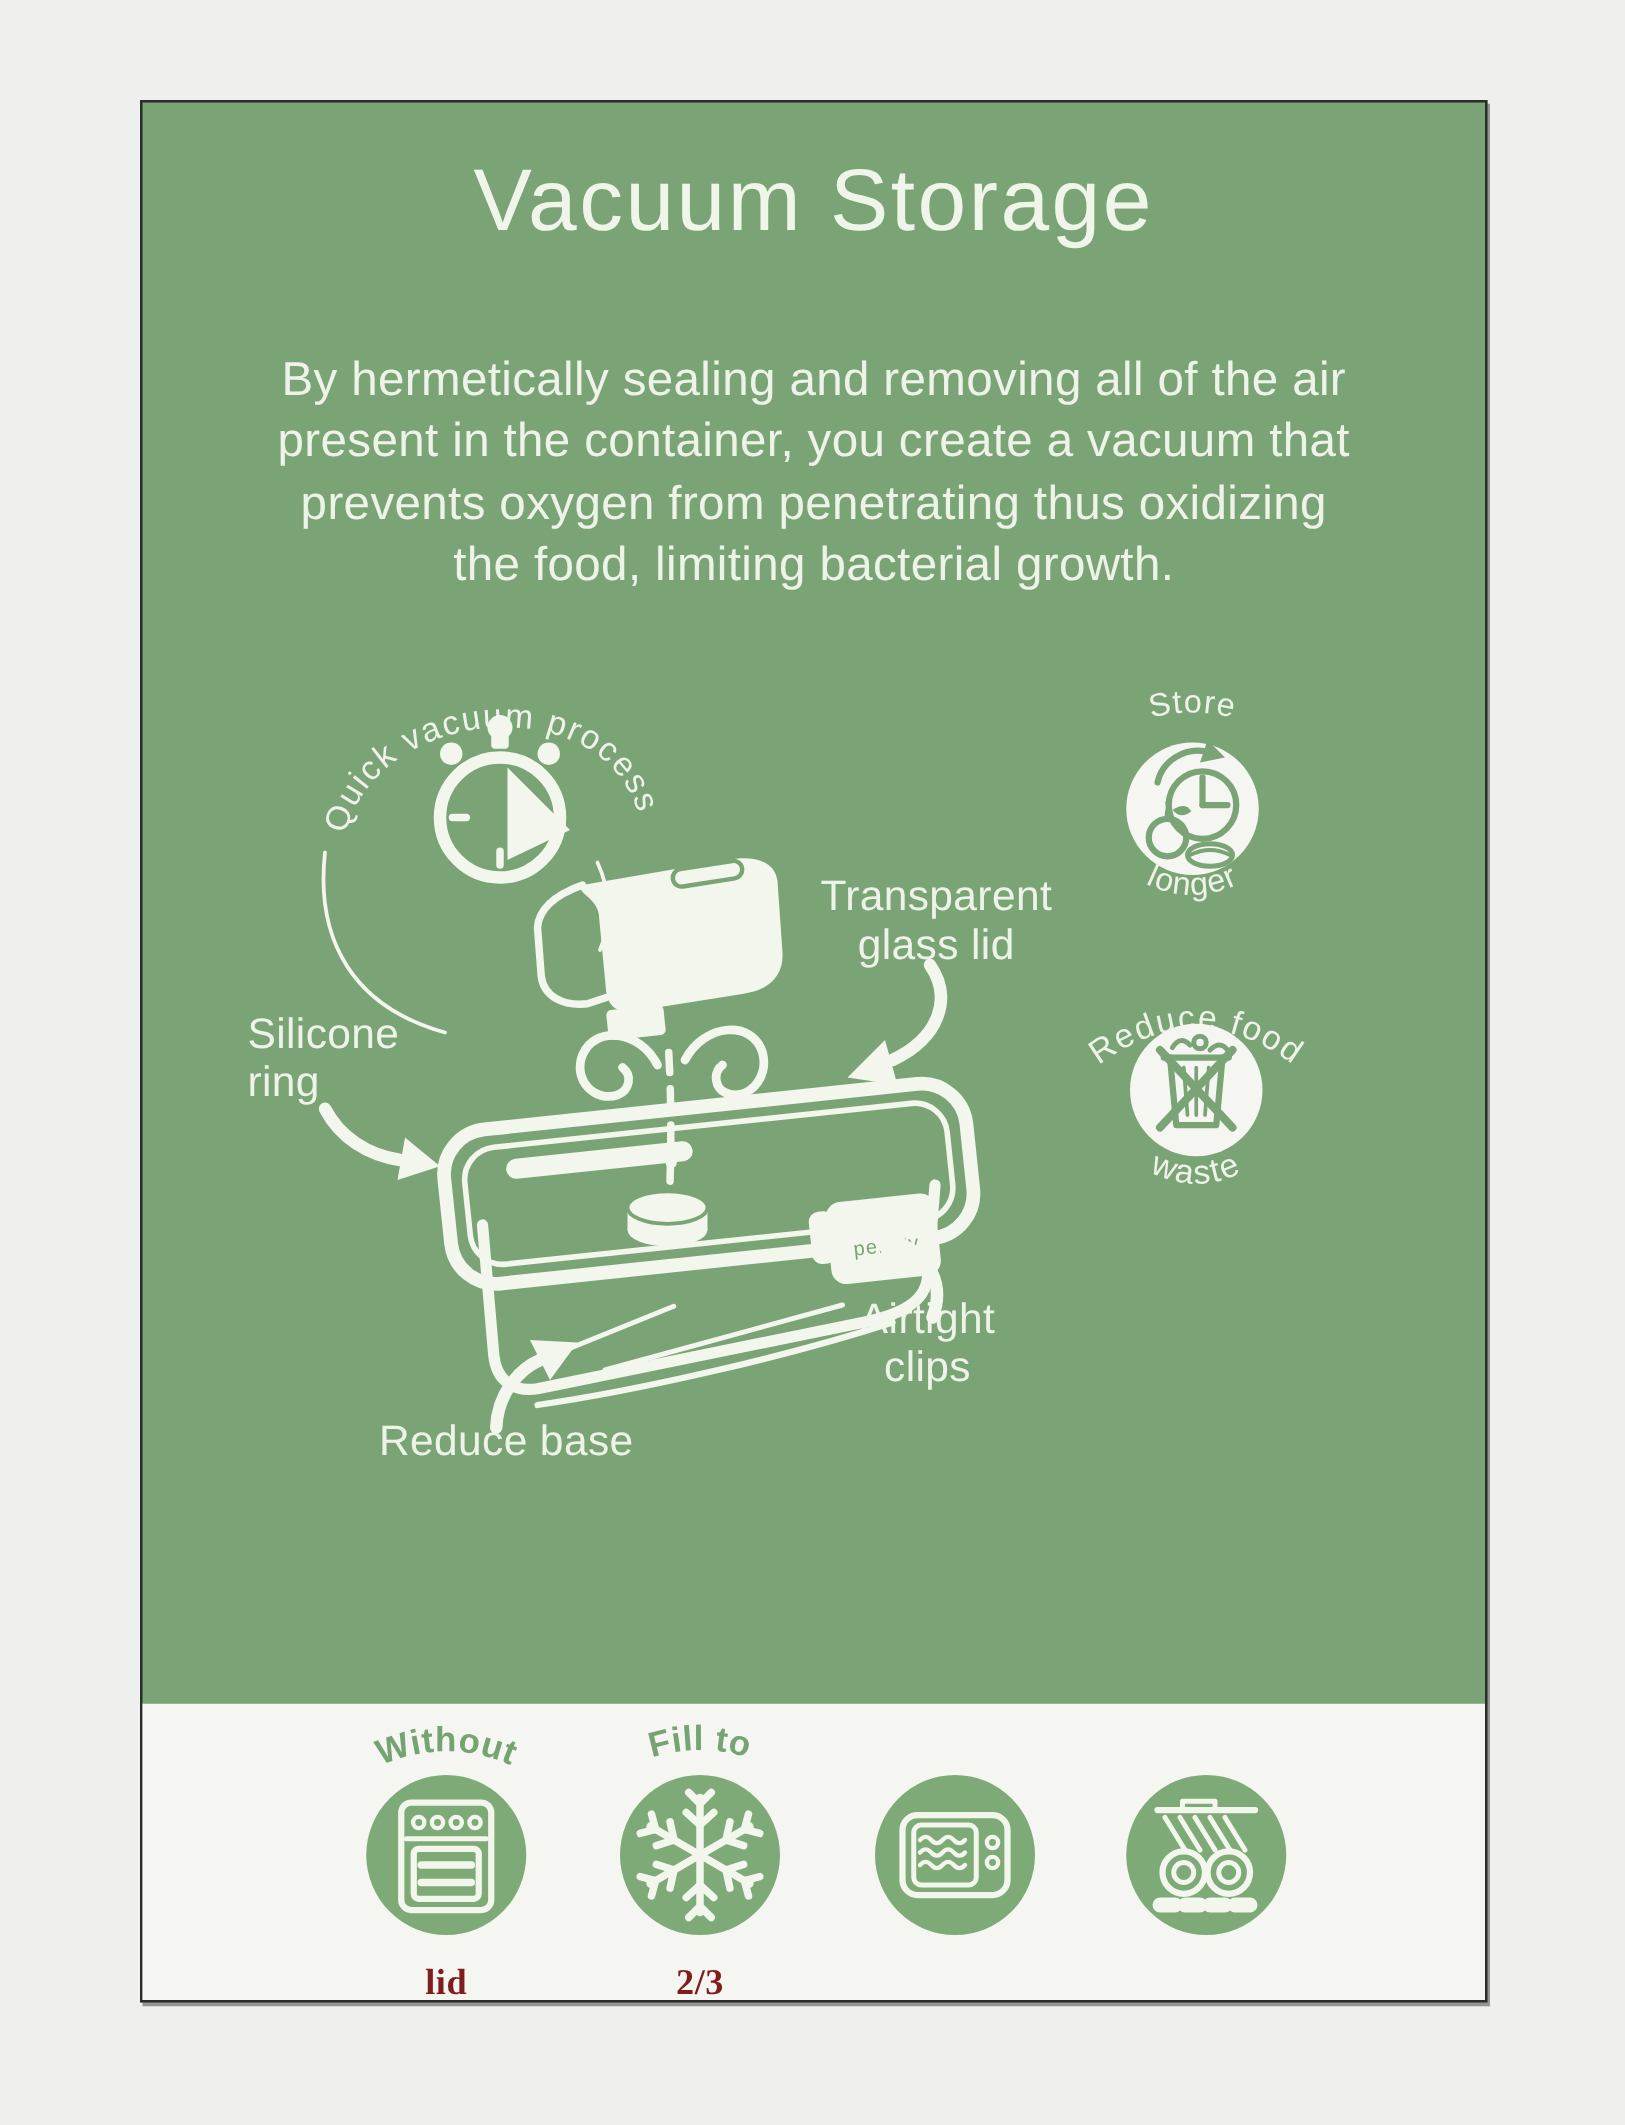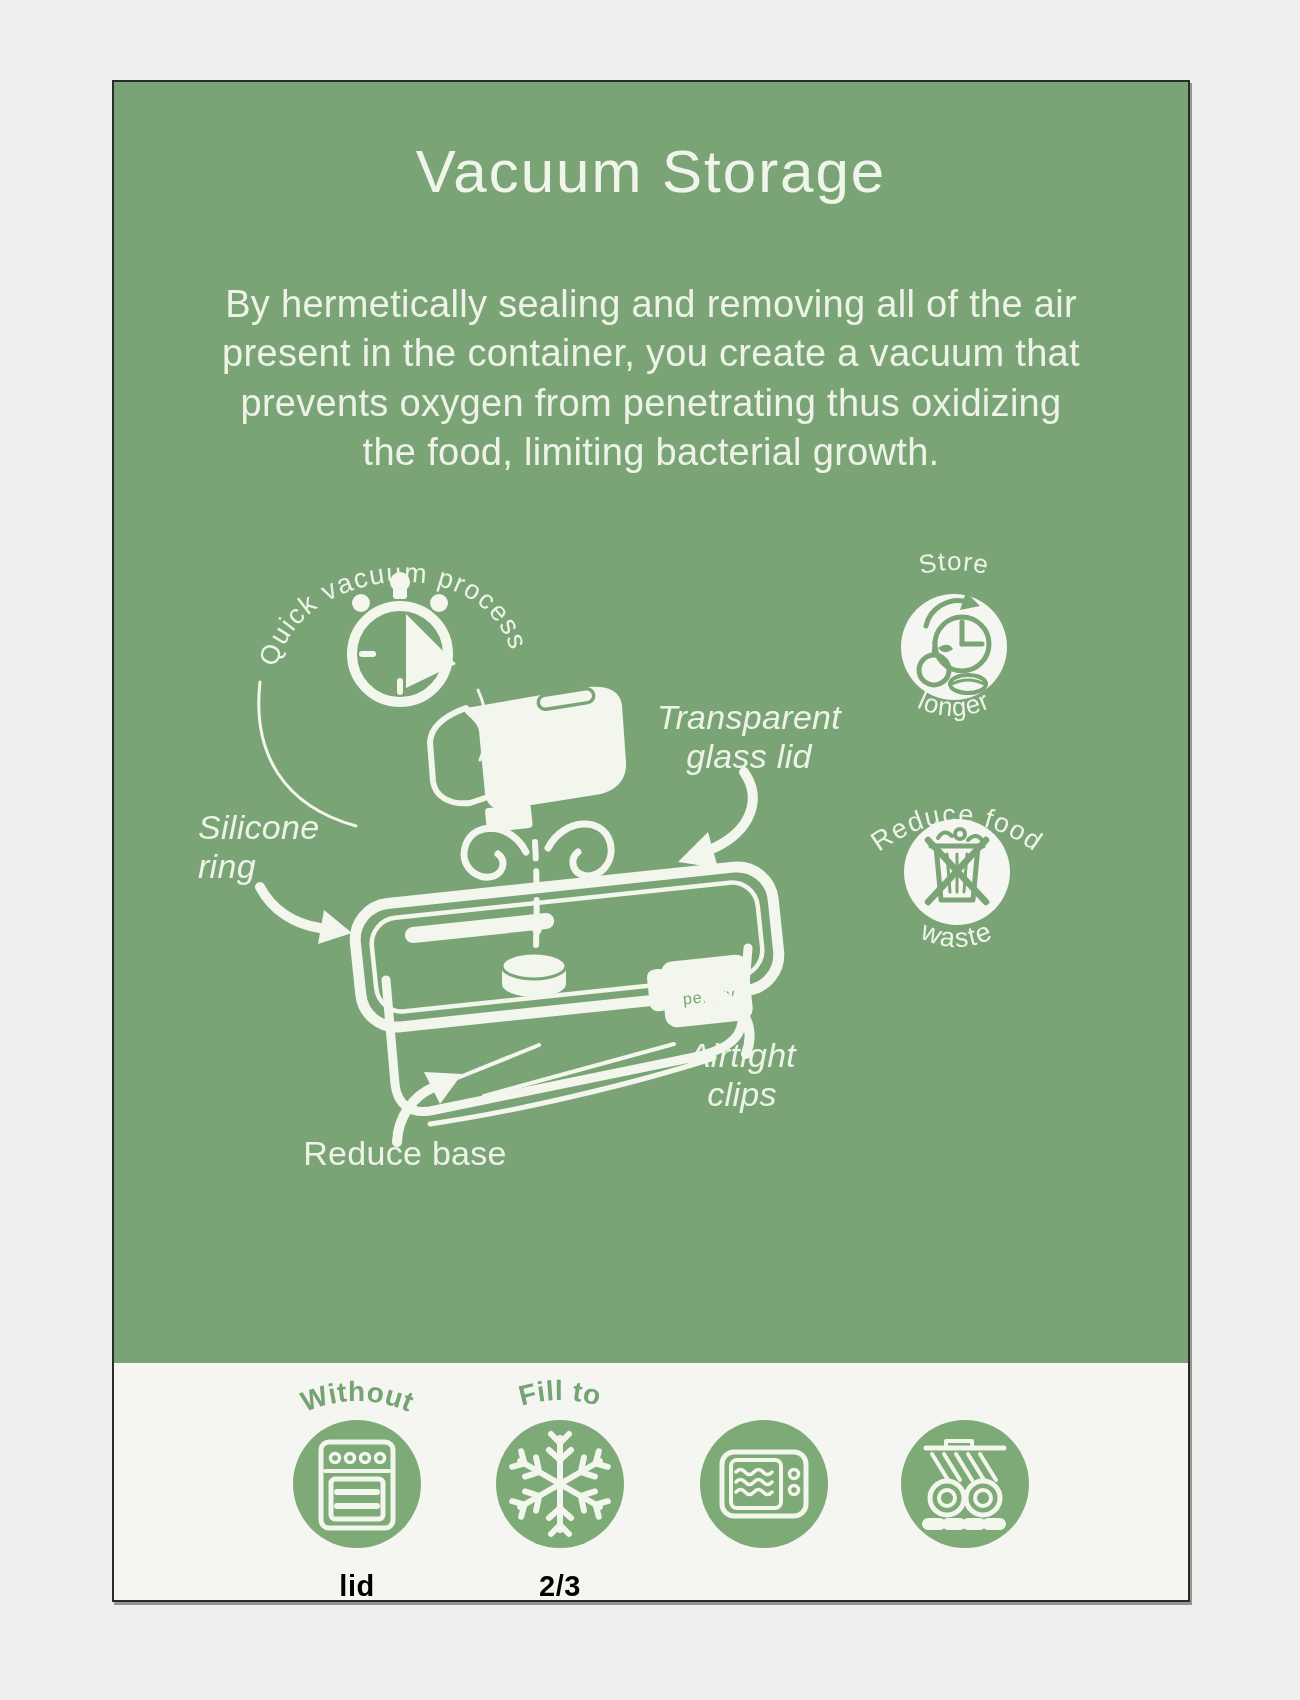--- a/index.html
+++ b/index.html
@@ -2,31 +2,31 @@
 <html><head>
 <meta charset="utf-8">
 <style>
   html,body{margin:0;padding:0;background:#efefed;}
   .stage{position:relative;width:1300px;height:1700px;background:#efefed;overflow:hidden;
          font-family:"Liberation Sans",sans-serif;}
   .card{position:absolute;left:112px;top:80px;width:1074px;height:1518px;
         background:#7aa476;border:2px solid #2b2b2b;box-shadow:2px 3px 0 rgba(40,40,40,.45);}
   .bottom-strip{position:absolute;left:0;bottom:0;width:100%;height:237px;background:#f5f6f2;}
   .abs{position:absolute;}
-  .title{left:0;top:58px;width:100%;text-align:center;color:#f0f5ea;
-         font-size:60px;font-weight:400;letter-spacing:2px;line-height:1.05;}
+  .title{left:0;top:42px;width:100%;text-align:center;color:#f0f5ea;
+         font-size:70px;font-weight:400;letter-spacing:2px;line-height:1.05;}
   .desc{left:97px;top:198px;width:880px;text-align:center;color:#eef3e8;
         font-size:38px;line-height:1.30;letter-spacing:.3px;}
   .label{color:#eef3e8;font-size:34px;line-height:1.14;letter-spacing:.3px;}
-  .label span{display:block;font-style:italic;}
+  .label span{display:block;}
   .lbl-lid{left:500px;top:616px;width:270px;text-align:center;}
   .lbl-ring{left:84px;top:726px;width:200px;text-align:left;}
   .lbl-clips{left:548px;top:954px;width:160px;text-align:center;}
   .lbl-base{left:186px;top:1052px;width:210px;text-align:center;}
-  .cap{color:#000000;font-size:29px;font-weight:bold;text-align:center;letter-spacing:.5px;}
+  .cap{color:#7f1d1d;font-size:29px;font-weight:bold;text-align:center;letter-spacing:.5px;font-family:Liberation Serif, serif;}
   .cap-lid{left:178px;top:1488px;width:130px;}
   .cap-23{left:381px;top:1488px;width:130px;}
   svg{position:absolute;left:0;top:0;}
   svg text{font-family:"Liberation Sans",sans-serif;}
   .curved{fill:#eef3e8;font-size:27px;letter-spacing:1.5px;}
   .curved-sm{fill:#eef3e8;font-size:26px;letter-spacing:1px;}
   .curved-green{fill:#76a372;font-size:28px;font-weight:bold;letter-spacing:.5px;}
   .wl{stroke:#f2f6ec;fill:none;stroke-linecap:round;stroke-linejoin:round;}
   .wf{fill:#f2f6ec;stroke:none;}
   .gl{stroke:#7aa476;fill:none;stroke-linecap:round;stroke-linejoin:round;}

